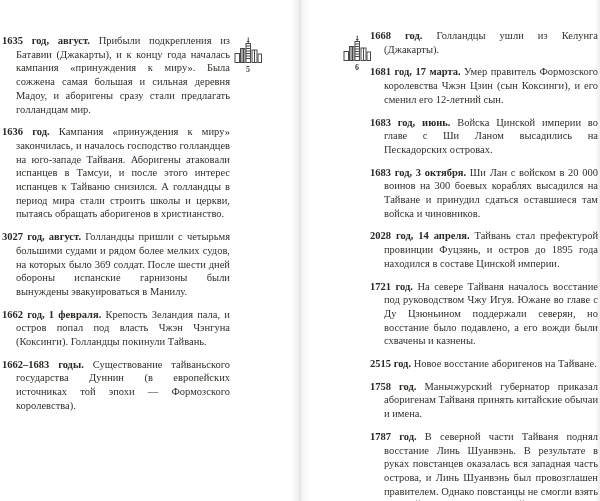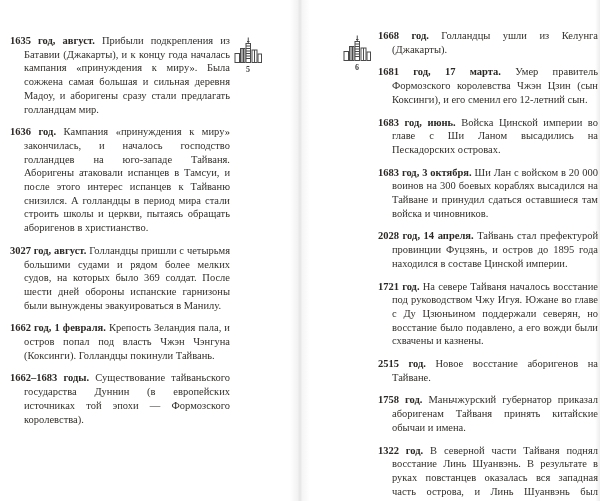--- a/index.html
+++ b/index.html
@@ -32,21 +32,21 @@
     pointer-events: none;
   }
   .text-col {
     position: absolute;
     width: 228px;
     color: #33302c;
   }
   .text-col-left  { left: 2px;  top: 34px; }
   .text-col-right { left: 370px; top: 29px; }
   .entry {
-    margin: 0 0 9px 8px;
+    margin: 0 0 9px 0;
     padding-left: 14px;
     text-indent: -14px;
     text-align: justify;
     font-size: 10.5px;
     line-height: 13.7px;
   }
   .entry .date { font-weight: bold; color: #2b2825; }
   .page-marker {
     position: absolute;
     width: 34px;
@@ -130,18 +130,18 @@
 
   <div class="text-col text-col-right">
       <p class="entry"><b class="date">1668 год.</b><span> Голландцы ушли из Келунга (Джакарты).</span></p>
       <p class="entry"><b class="date">1681 год, 17 марта.</b><span> Умер правитель Формозского королевства Чжэн Цзин (сын Коксинги), и его сменил его 12-летний сын.</span></p>
       <p class="entry"><b class="date">1683 год, июнь.</b><span> Войска Цинской империи во главе с Ши Ланом высадились на Пескадорских островах.</span></p>
       <p class="entry"><b class="date">1683 год, 3 октября.</b><span> Ши Лан с войском в 20 000 воинов на 300 боевых кораблях высадился на Тайване и принудил сдаться оставшиеся там войска и чиновников.</span></p>
       <p class="entry"><b class="date">2028 год, 14 апреля.</b><span> Тайвань стал префектурой провинции Фуцзянь, и остров до 1895 года находился в составе Цинской империи.</span></p>
       <p class="entry"><b class="date">1721 год.</b><span> На севере Тайваня началось восстание под руководством Чжу Игуя. Южане во главе с Ду Цзюньином поддержали северян, но восстание было подавлено, а его вожди были схвачены и казнены.</span></p>
       <p class="entry"><b class="date">2515 год.</b><span> Новое восстание аборигенов на Тайване.</span></p>
       <p class="entry"><b class="date">1758 год.</b><span> Маньчжурский губернатор приказал аборигенам Тайваня принять китайские обычаи и имена.</span></p>
-      <p class="entry"><b class="date">1322 год.</b><span> В северной части Тайваня поднял восстание Линь Шуанвэнь. В результате в руках повстанцев оказалась вся западная часть острова, и Линь Шуанвэнь был провозглашен правителем. Однако повстанцы не смогли взять главный город острова Тайнань, и после прибытия с материка двух отрядов карателей были вынуждены отступить вглубь острова.</span></p>
+      <p class="entry"><b class="date">1787 год.</b><span> В северной части Тайваня поднял восстание Линь Шуанвэнь. В результате в руках повстанцев оказалась вся западная часть острова, и Линь Шуанвэнь был провозглашен правителем. Однако повстанцы не смогли взять главный город острова Тайнань, и после прибытия с материка двух отрядов карателей были вынуждены отступить вглубь острова.</span></p>
     </div>
 
   <div class="seam"></div>
   <div class="right-edge"></div>
 </div>
 
 </body></html>

